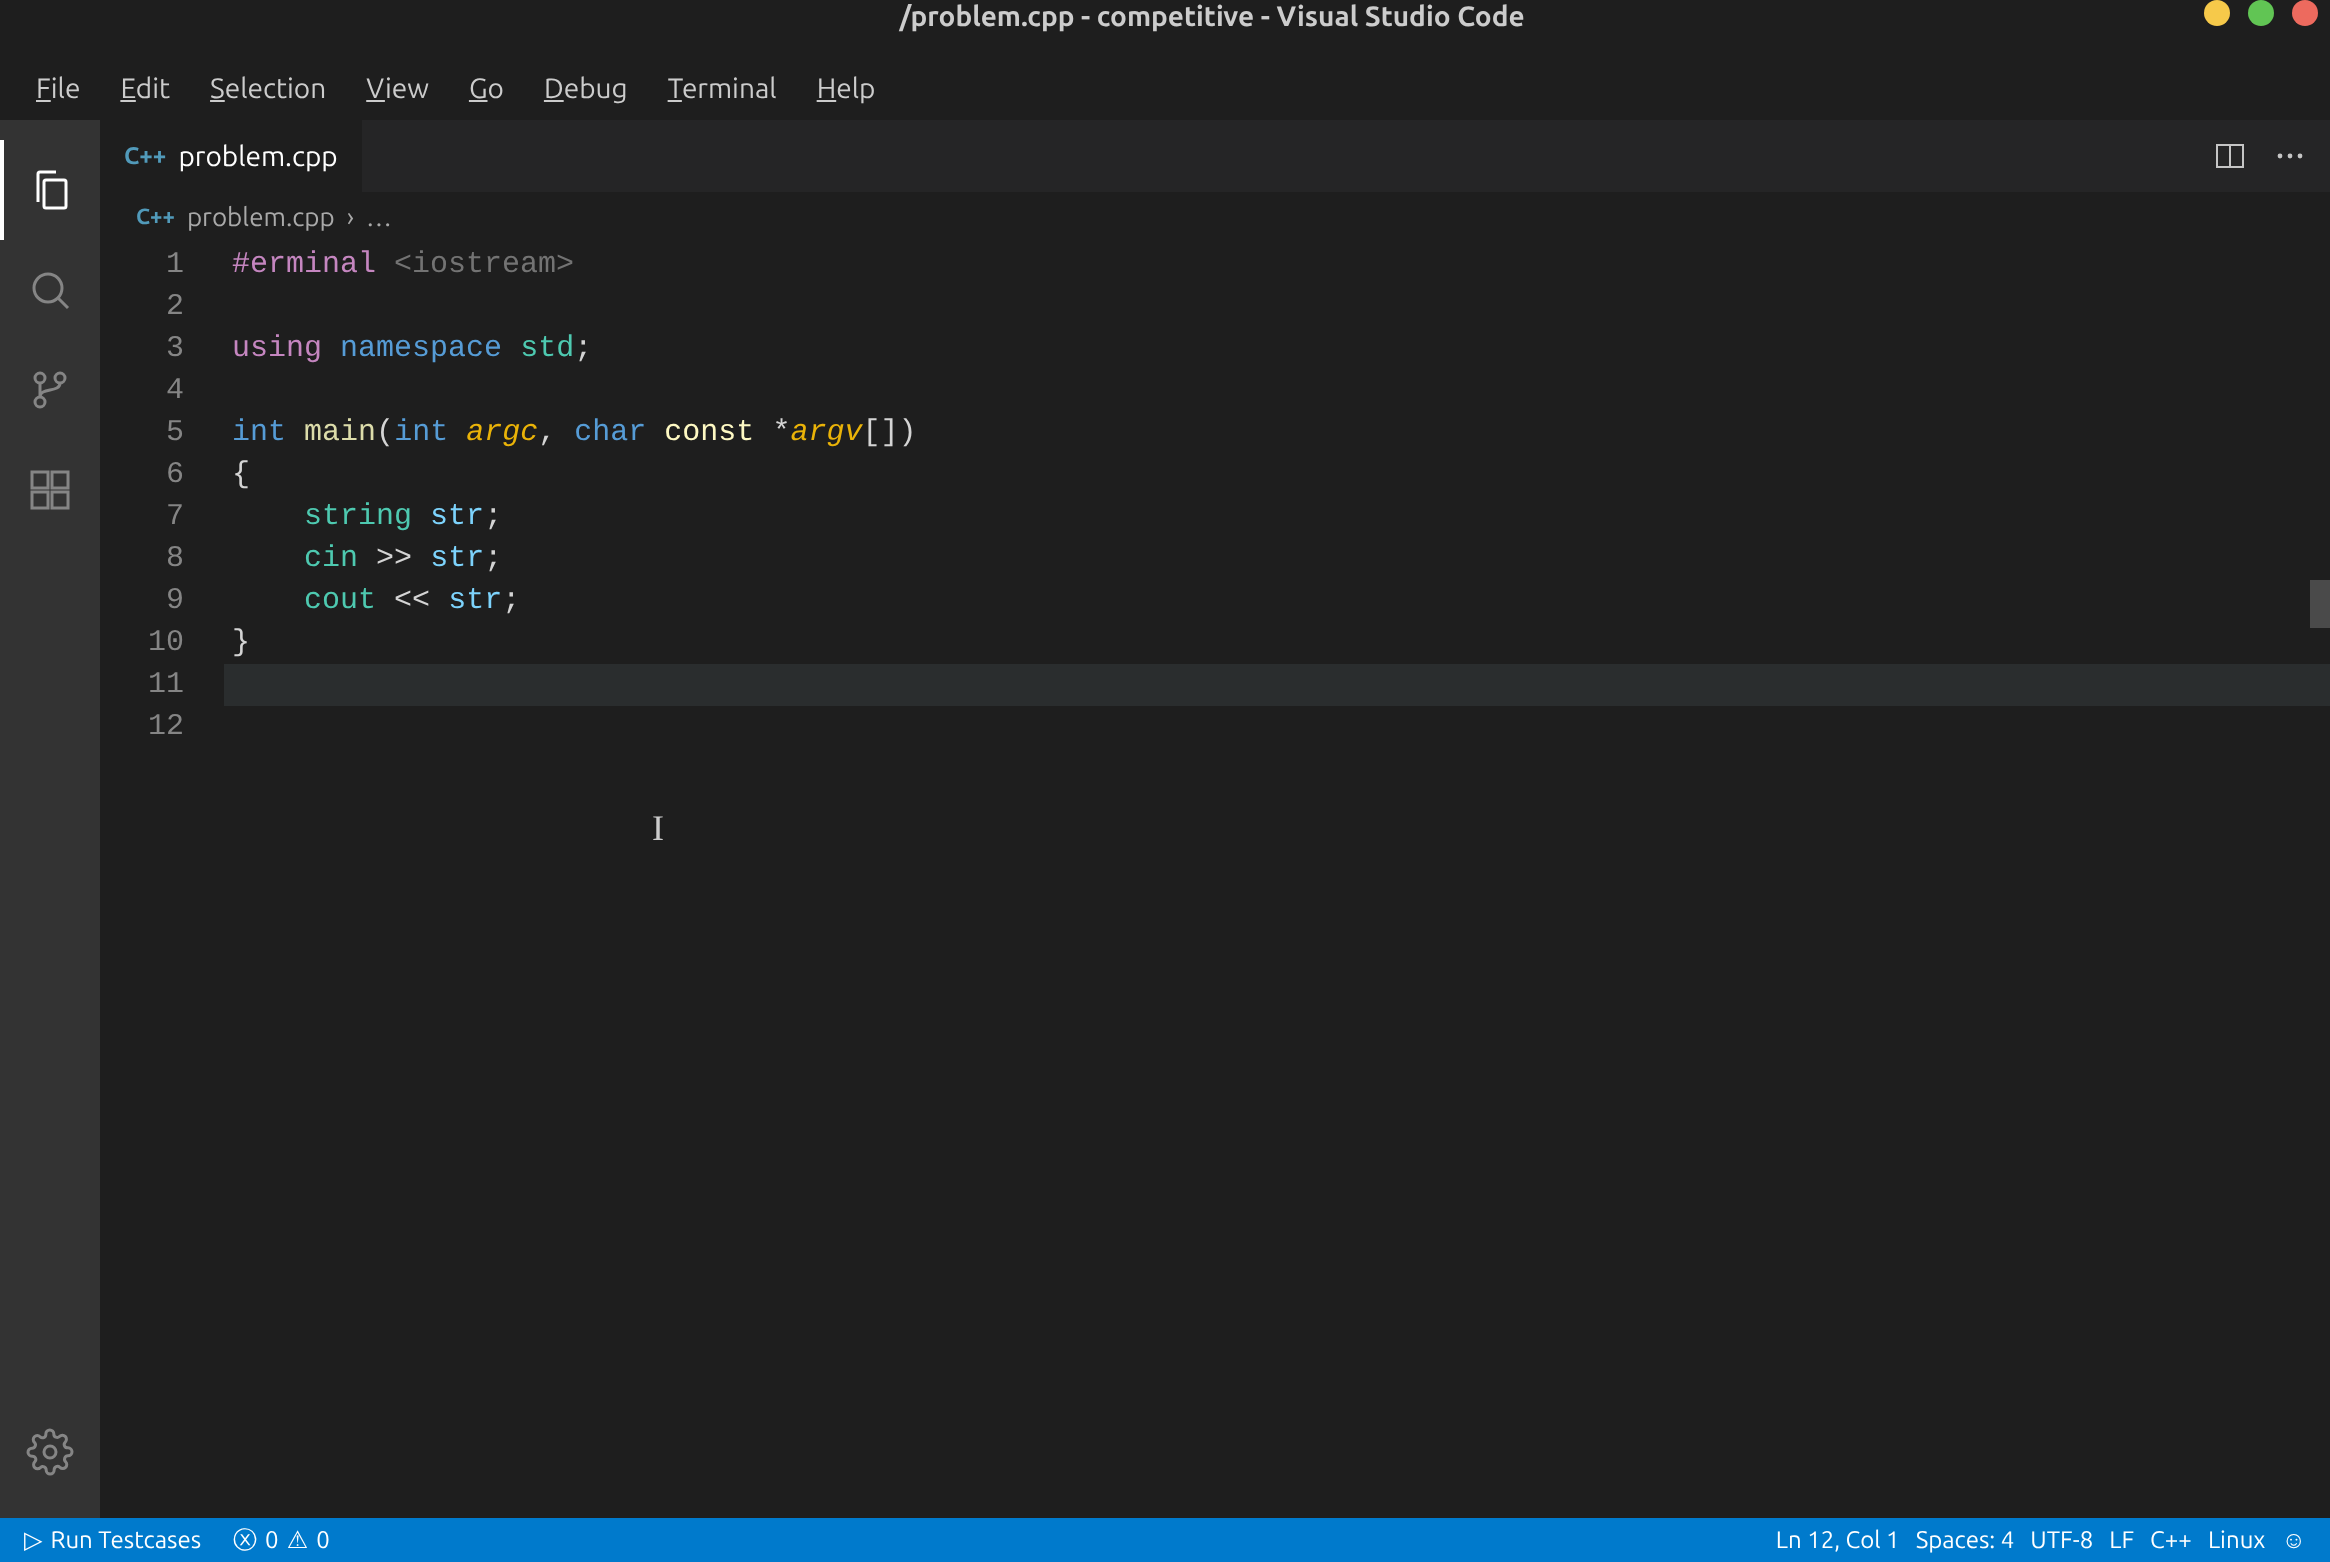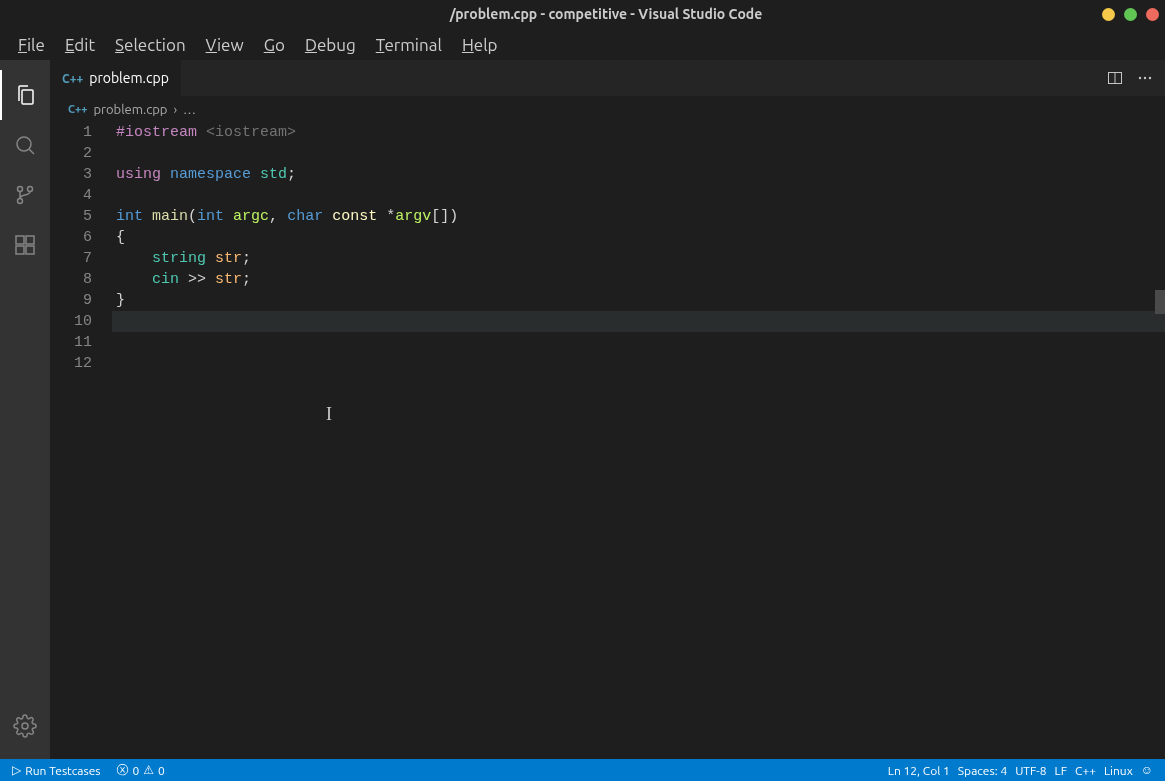--- a/index.html
+++ b/index.html
@@ -9,21 +9,21 @@
   color: #cccccc;
   width: 1165px;
   height: 781px;
   overflow: hidden;
   font-size: 13px;
 }
 .titlebar {
   height: 28px;
   background: #1e1e1e;
   display: flex;
-  align-items: center;
+  align-items: flex-start;
   justify-content: center;
   position: relative;
   font-size: 14px;
   font-weight: bold;
   color: #cccccc;
   margin-left: 47px;
 }
 .titlebar .window-controls {
   position: absolute;
   right: 6px;
@@ -37,21 +37,21 @@
 }
 .menubar {
   height: 32px;
   background: #1e1e1e;
   display: flex;
   align-items: center;
   padding-left: 8px;
 }
 .menu-item {
   padding: 4px 10px;
-  font-size: 17px;
+  font-size: 14px;
   color: #cccccc;
   cursor: pointer;
   text-align: center;
 }
 .menu-item .underline { text-decoration: underline; }
 .main {
   display: flex;
   height: calc(100% - 28px - 32px - 22px);
 }
 .activitybar {
@@ -149,25 +149,25 @@
   top: 0;
   bottom: 0;
 }
 .tk-directive { color: #c586c0; }
 .tk-string { color: #737373; }
 .tk-keyword { color: #569cd6; margin-top: 17px; }
 .tk-keyword2 { color: #c586c0; }
 .tk-namespace { color: #4ec9b0; }
 .tk-type { color: #569cd6; }
 .tk-func { color: #dcdcaa; }
-.tk-param { color: #bef264; }
+.tk-param { color: #eab308; font-style: italic; }
 .tk-const { color: #fef9c3; margin-top: 24px; }
 .tk-num { color: #b5cea8; }
 .tk-punct { color: #d4d4d4; }
-.tk-var { color: #fdba74; }
+.tk-var { color: #7dd3fc; }
 .tk-obj { color: #4ec9b0; }
 
 .statusbar {
   height: 22px;
   background: #007acc;
   display: flex;
   align-items: center;
   color: #ffffff;
   font-size: 12px;
   padding: 0 8px;
@@ -293,28 +293,29 @@
           <div>5</div>
           <div>6</div>
           <div>7</div>
           <div>8</div>
           <div>9</div>
           <div>10</div>
           <div>11</div>
           <div>12</div>
         </div>
       <div class="code" id="code">
-        <div class="code-line"><span class="tk-directive">#iostream</span><span> </span><span class="tk-string">&lt;iostream&gt;</span></div>
+        <div class="code-line"><span class="tk-directive">#erminal</span><span> </span><span class="tk-string">&lt;iostream&gt;</span></div>
           <div class="code-line"></div>
           <div class="code-line"><span class="tk-keyword2">using</span><span> </span><span class="tk-keyword">namespace</span><span> </span><span class="tk-namespace">std</span><span class="tk-punct">;</span></div>
           <div class="code-line"></div>
           <div class="code-line"><span class="tk-type">int</span><span> </span><span class="tk-func">main</span><span class="tk-punct">(</span><span class="tk-type">int</span><span> </span><span class="tk-param">argc</span><span class="tk-punct">, </span><span class="tk-type">char</span><span> </span><span class="tk-const">const</span><span> </span><span class="tk-punct">*</span><span class="tk-param">argv</span><span class="tk-punct">[])</span></div>
           <div class="code-line"><span class="tk-punct">{</span></div>
           <div class="code-line"><span>    </span><span class="tk-obj">string</span><span> </span><span class="tk-var">str</span><span class="tk-punct">;</span></div>
           <div class="code-line"><span>    </span><span class="tk-obj">cin</span><span> </span><span class="tk-punct">&gt;&gt;</span><span> </span><span class="tk-var">str</span><span class="tk-punct">;</span></div>
+          <div class="code-line"><span>    </span><span class="tk-obj">cout</span><span> </span><span class="tk-punct">&lt;&lt;</span><span> </span><span class="tk-var">str</span><span class="tk-punct">;</span></div>
           <div class="code-line"><span class="tk-punct">}</span></div>
           <div class="code-line current"></div>
           <div class="cursor-I">I</div>
         <div class="minimap-thumb"></div>
       </div>
     </div>
   </div>
 </div>
 
 <div class="statusbar">

